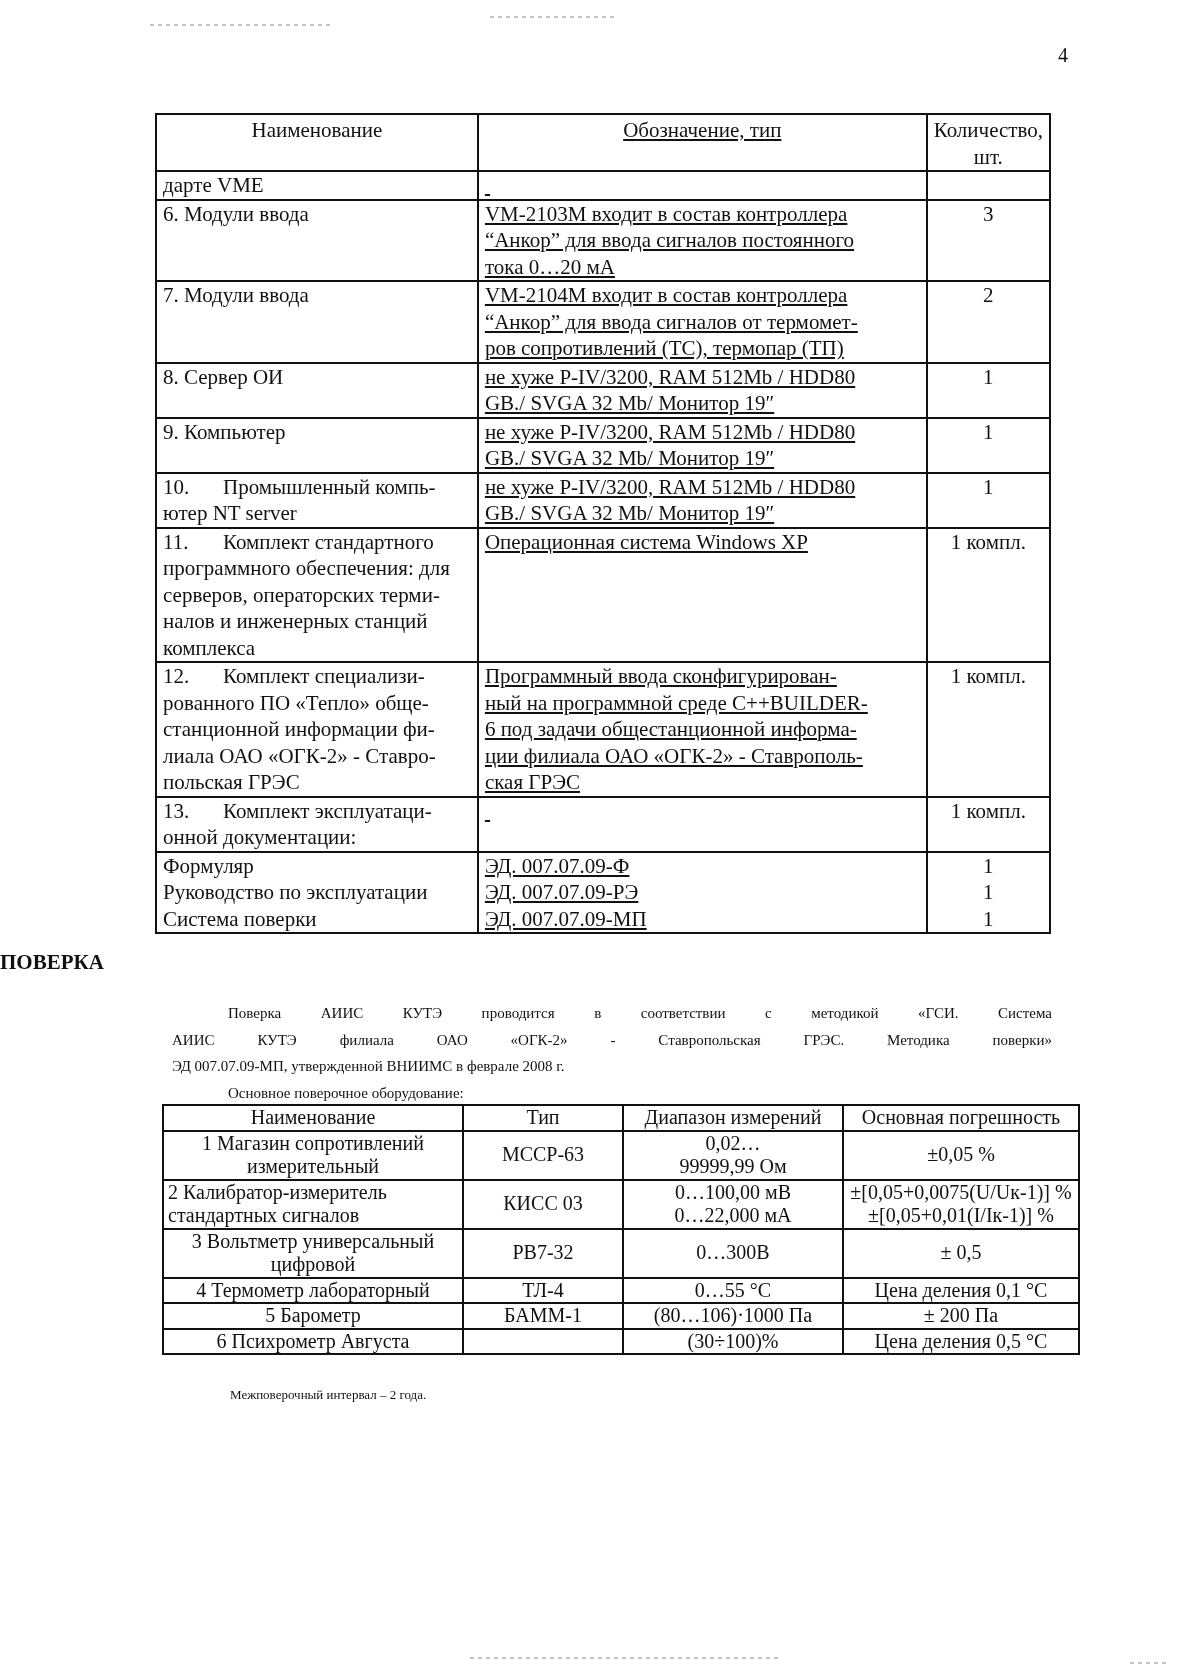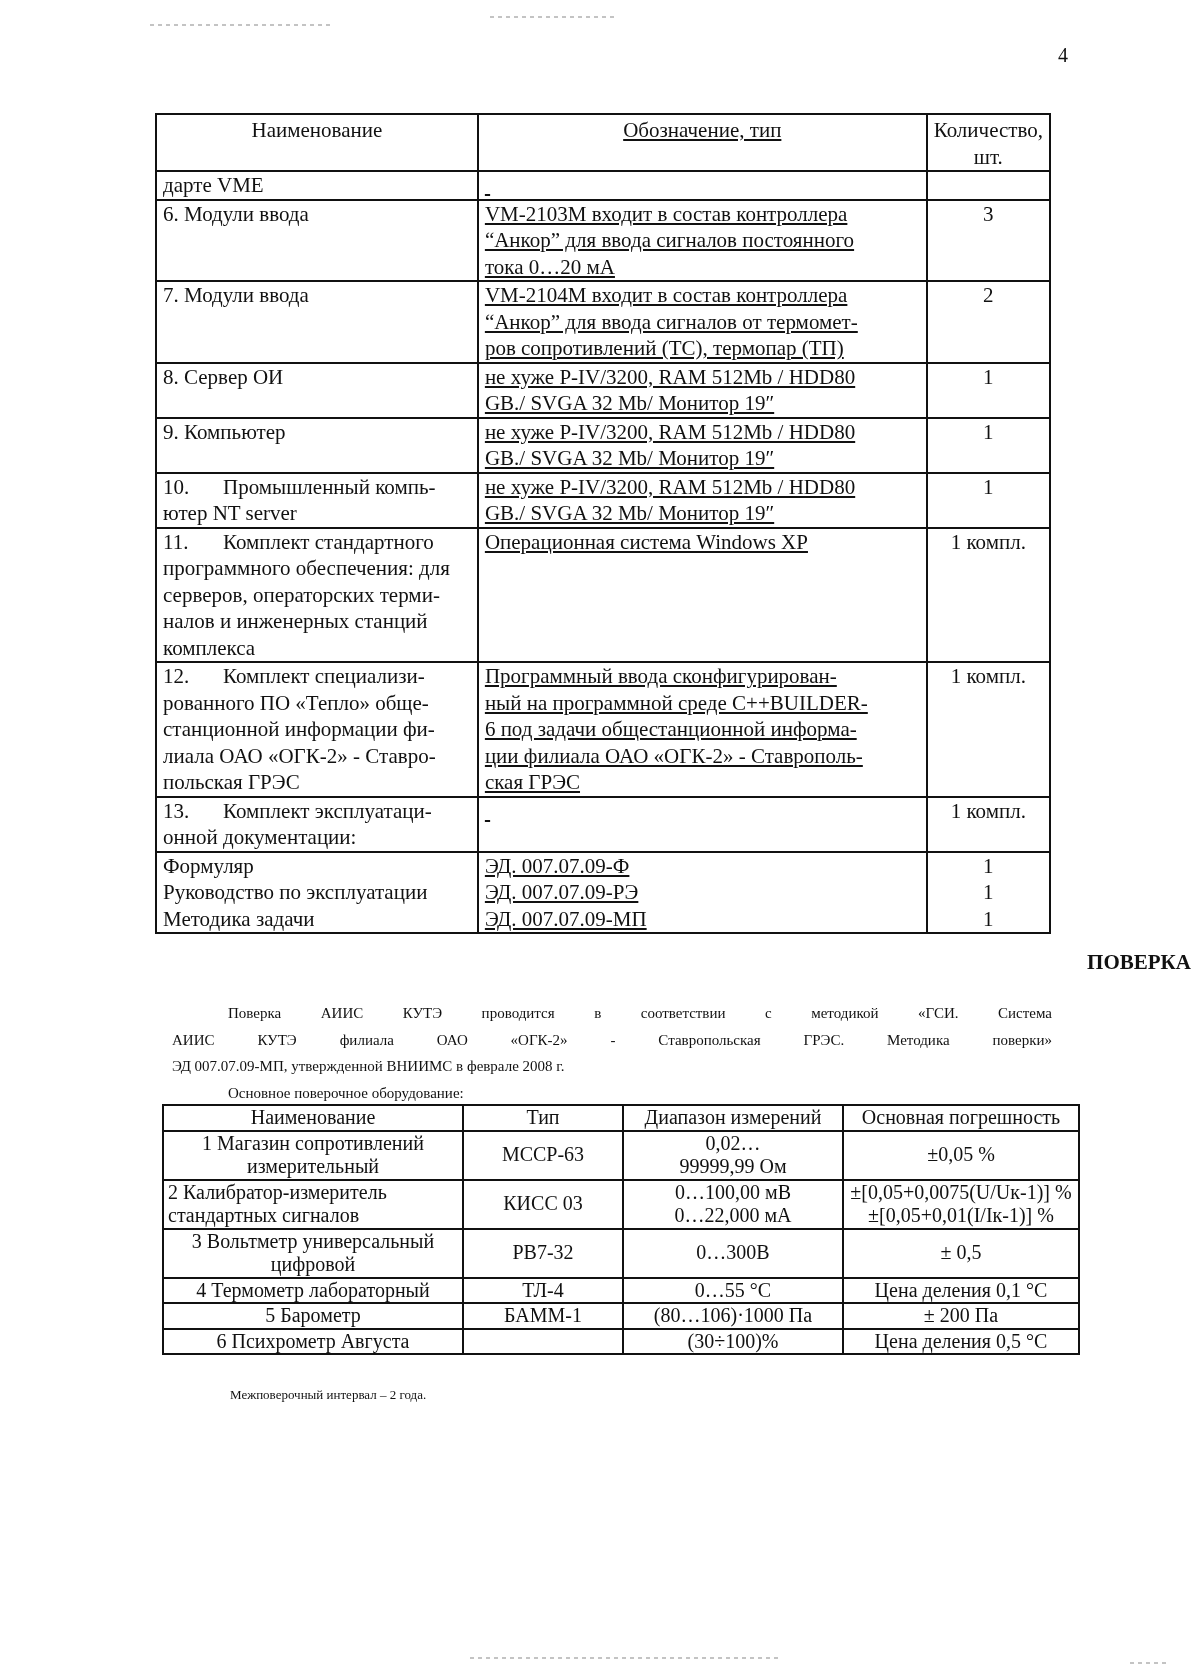--- a/index.html
+++ b/index.html
@@ -9,21 +9,21 @@
   .page-number { position: absolute; left: 1058px; top: 44px; font-size: 20px; }
   table { border-collapse: collapse; position: absolute; }
   td, th { border: 2px solid #111; font-weight: normal; vertical-align: top; padding: 0 6px; }
   #eq-table { left: 155px; top: 113px; width: 896px; font-size: 21px; line-height: 26.5px; }
   #eq-table th { text-align: center; padding-top: 2px; }
   #eq-table td.qty { text-align: center; }
   #eq-table .col1 { width: 310px; }
   #eq-table .col2 { width: 440px; text-decoration: underline; }
   .multi div { white-space: nowrap; }
   .indent-num { display: inline-block; width: 60px; }
-  .section-title { position: absolute; left: 0; width: 1191px; top: 950px; text-align: right; font-weight: bold; font-size: 21px; }
+  .section-title { position: absolute; left: 0; width: 1191px; top: 950px; text-align: left; font-weight: bold; font-size: 21px; }
   .para { position: absolute; left: 172px; width: 880px; font-size: 15px; line-height: 26.5px; text-align: justify; }
   .para .l1 { text-indent: 56px; }
   .para .just { text-align-last: justify; }
   #ver-table { left: 162px; top: 1104px; width: 918px; font-size: 20px; line-height: 23.5px; }
   #ver-table td, #ver-table th { padding: 0 4px; text-align: center; vertical-align: middle; }
   #ver-table td.name { text-align: center; }
   #ver-table td.name.center { text-align: left; }
   .interval { position: absolute; left: 230px; top: 1387px; font-size: 13px; }
 </style>
 </head>
@@ -147,21 +147,21 @@
         </td>
         <td class="col2 multi">
           <div>&nbsp;</div>
         </td>
         <td class="qty">1 компл.</td>
       </tr>
       <tr>
         <td class="col1 multi">
           <div>Формуляр</div>
           <div>Руководство по эксплуатации</div>
-          <div>Методика задачи</div>
+          <div>Система поверки</div>
         </td>
         <td class="col2 multi">
           <div>ЭД. 007.07.09-Ф</div>
           <div>ЭД. 007.07.09-РЭ</div>
           <div>ЭД. 007.07.09-МП</div>
         </td>
         <td class="qty">
           <div>1</div>
           <div>1</div>
           <div>1</div>

